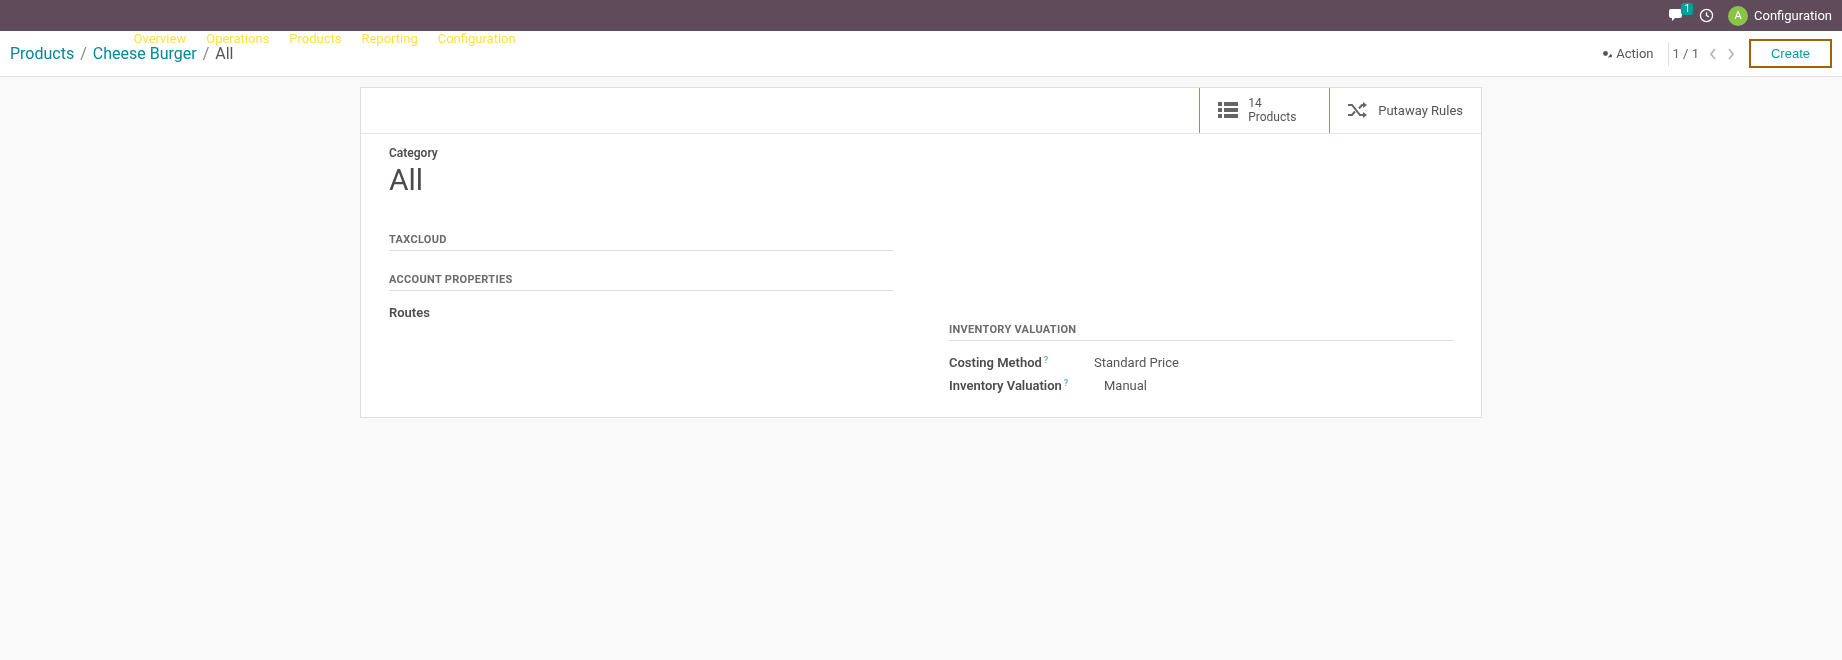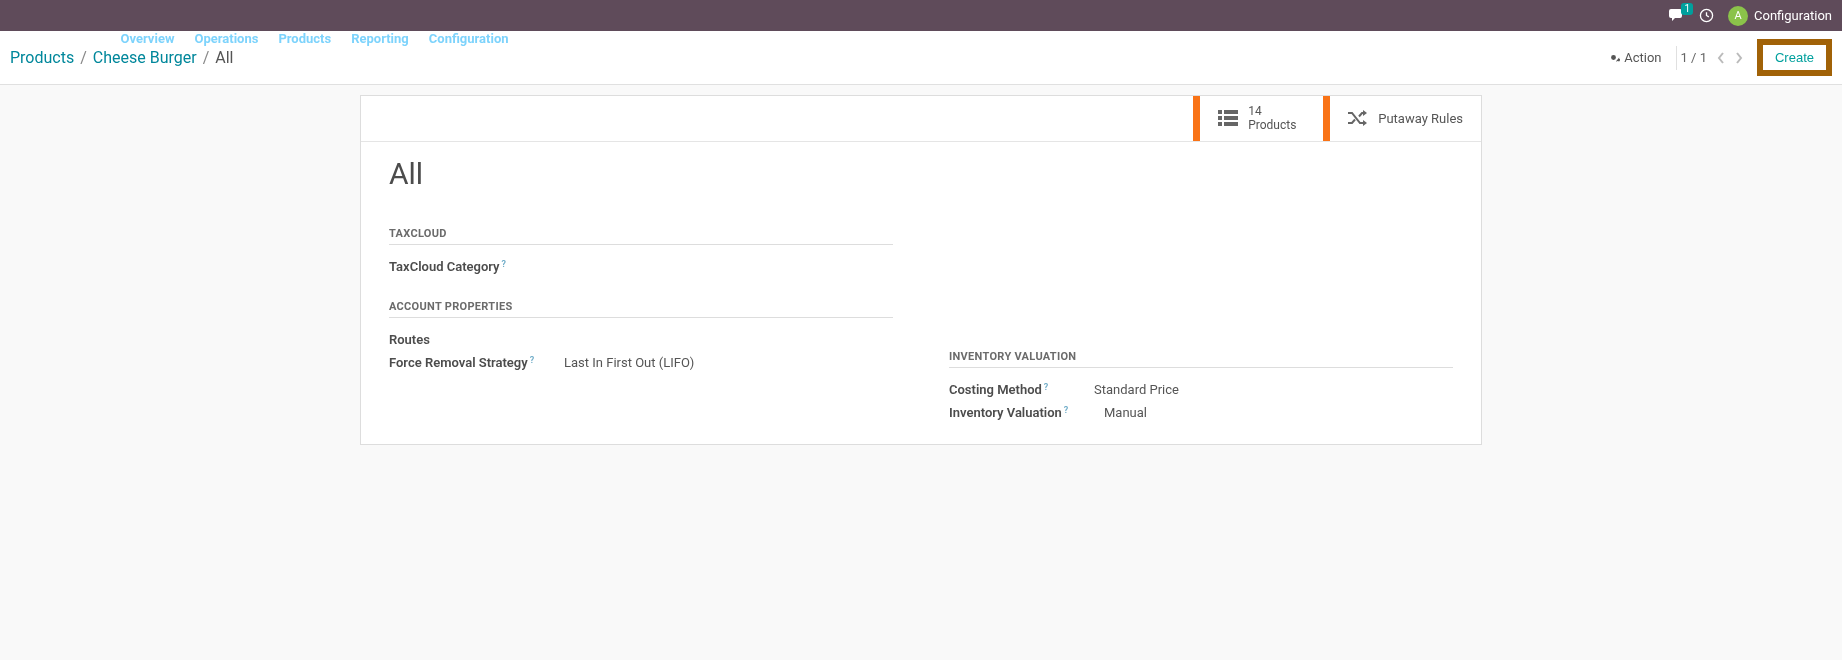--- a/index.html
+++ b/index.html
@@ -12,26 +12,26 @@
   
   .navbar {
     background: #5f4b5a;
     height: 31px;
     display: flex;
     align-items: center;
     padding: 0 10px;
     color: #fff;
     font-size: 13px;
   }
-  .nav-left { display: flex; align-items: center; gap: 17px; margin-top: 46px; }
+  .nav-left { display: flex; align-items: center; gap: 30px; margin-top: 46px; }
   .nav-app { display: flex; align-items: center; gap: 8px; font-size: 16px; font-weight: 400; }
   .apps-icon { display: flex; flex-wrap: wrap; width: 14px; height: 14px; gap: 1px; }
   .apps-icon span { width: 4px; height: 4px; background: #fff; }
   .nav-links { display: flex; gap: 20px; margin-left: 6px; }
-  .nav-links a { color: #7dd3fc; text-decoration: none; cursor: pointer; font-weight: bold; }
+  .nav-links a { color: #fde047; text-decoration: none; cursor: pointer; }
   .nav-right { margin-left: auto; display: flex; align-items: center; gap: 14px; }
   .chat-icon-wrap { position: relative; display:flex; align-items:center; }
   .chat-badge {
     position: absolute; top: -6px; right: -8px;
     background: #00a09d; color: #fff; font-size: 10px;
     border-radius: 3px; padding: 0 3px; line-height: 12px;
   }
   .avatar {
     width: 20px; height: 20px; border-radius: 50%;
     background: #8bc34a; display: flex; align-items: center; justify-content: center;
@@ -49,39 +49,39 @@
   }
   .breadcrumb { font-size: 16px; display:flex; align-items:center; gap:6px; }
   .breadcrumb a { color: #00879b; text-decoration: none; cursor: pointer; }
   .breadcrumb .sep { color: #888; }
   .breadcrumb .current { color: #555; }
   .action-right { margin-left: auto; display:flex; align-items:center; gap:14px; }
   .action-btn { display:flex; align-items:center; gap:4px; color:#555; cursor:pointer; font-size:13px; }
   .pager { display:flex; align-items:center; gap:10px; color:#666; padding-left:4px; border-left:1px solid #e0e0e0; height:24px; }
   .pager-arrow { color:#bbb; cursor:pointer; font-size:14px;}
   .create-btn {
-    border: 6px solid #a16207; color:#00a09d; background:#fff;
-    padding: 5px 12px; font-size:13px; cursor:pointer;
+    border: 2px solid #a16207; color:#00a09d; background:#fff;
+    padding: 5px 20px; font-size:13px; cursor:pointer;
   }
 
   
   .sheet-wrap {
     display:flex; justify-content:center; padding-top:10px;
   }
   .sheet {
     width: 1122px;
     background:#fff;
     border:1px solid #ddd;
   }
   .button-box {
     display:flex; justify-content:flex-end;
     border-bottom:1px solid #e5e5e5;
   }
   .stat-btn {
-    border-left:7px solid #f97316;
+    border-left:1px solid #f97316;
     padding: 8px 18px;
     display:flex; align-items:center; gap:10px;
     cursor:pointer; color:#555; min-width:130px;
   }
   .stat-btn .stat-lines { display:flex; flex-direction:column; font-size:12px; line-height:1.2;}
   .sheet-body { padding: 12px 28px 20px 28px; }
   .sheet-body .label-small { font-size:12px; font-weight:600; color:#4c4c4c; }
   .sheet-body h1 { font-size:30px; font-weight:400; color:#4c4c4c; margin: 2px 0 14px 0; }
   .row-full { display:flex; }
   .col { flex:1; min-width:0; padding-right:28px; }
@@ -199,49 +199,38 @@
       <div class="stat-btn">
         <svg width="20" height="16" viewBox="0 0 20 16" fill="none" stroke="#666" stroke-width="2">
           <path d="M0 3h4l8 10h5M0 13h4l3-3.5M11 6.5 14 3h3"></path>
           <path d="M15 0l4 3-4 3M15 10l4 3-4 3" fill="#666" stroke="none"></path>
         </svg>
         <span>Putaway Rules</span>
       </div>
     </div>
 
     <div class="sheet-body">
+      <div class="label-small">Category</div>
       <h1>All</h1>
 
 
       <div class="row-full">
         <div class="col">
           <div class="group-title">TAXCLOUD</div>
-          <div class="field-line">
-            <div class="field-label">
-              <span>TaxCloud Category</span><sup class="help-q">?</sup>
-            </div>
-            <div class="field-value"></div>
-          </div>
 
           <div class="group-title">ACCOUNT PROPERTIES</div>
         </div>
         <div class="col"></div>
       </div>
 
       <div class="row-full">
         <div class="col">
           <div class="field-line">
             <div class="field-label">Routes</div>
             <div class="field-value"></div>
-          </div>
-          <div class="field-line">
-            <div class="field-label" style="width:175px;">
-              <span>Force Removal Strategy</span><sup class="help-q">?</sup>
-            </div>
-            <div class="field-value">Last In First Out (LIFO)</div>
           </div>
         </div>
         <div class="col">
           <div class="group-title">INVENTORY VALUATION</div>
           <div class="field-line">
             <div class="field-label">
               <span>Costing Method</span><sup class="help-q">?</sup>
             </div>
             <div class="field-value">Standard Price</div>
           </div>

